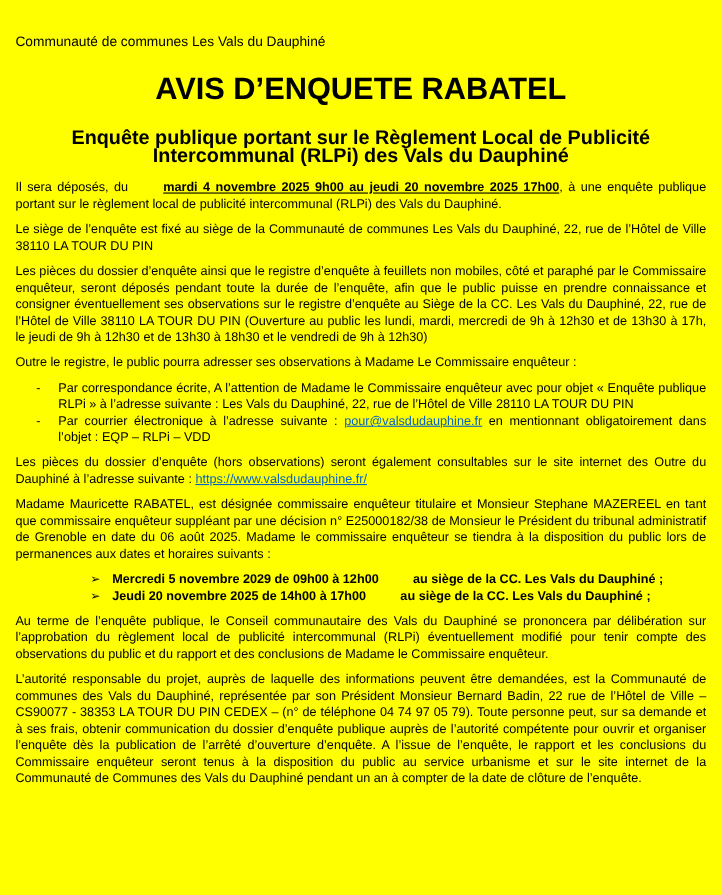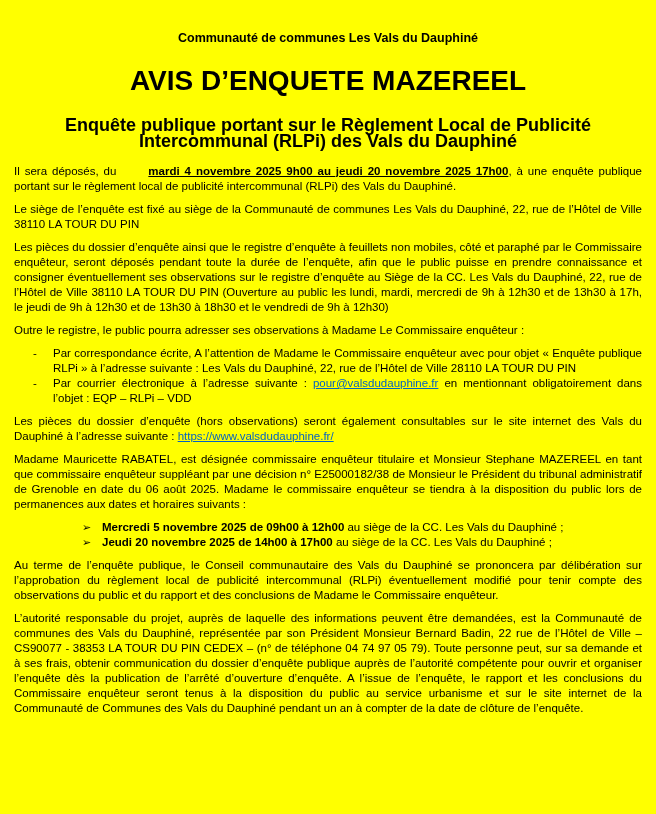--- a/index.html
+++ b/index.html
@@ -11,23 +11,22 @@
     margin: 0 auto;
     font-family: "Liberation Sans", "DejaVu Sans", sans-serif;
     color: #000000;
   }
   .page {
     width: 656px;
     min-height: 814px;
     padding: 31px 14px 20px 14px;
   }
   .org-line {
-    text-align: center;
     font-size: 12.5px;
-    font-weight: bold;
+    font-weight: normal;
     line-height: 14px;
     margin-bottom: 21px;
   }
   .main-title {
     text-align: center;
     font-size: 28px;
     font-weight: bold;
     line-height: 30px;
     letter-spacing: 0px;
     margin-bottom: 21px;
@@ -51,61 +50,61 @@
     margin-bottom: 8px;
   }
   .list-item {
     display: flex;
     text-align: justify;
   }
   .dash-list .list-item { padding-left: 19px; }
   .dash-list .marker { width: 20px; flex: 0 0 20px; }
   .arrow-list .list-item { padding-left: 68px; font-weight: bold; }
   .arrow-list .marker { width: 20px; flex: 0 0 20px; font-size: 11px; }
-  .arrow-list .item-text .normal { font-weight: normal; }
+  .arrow-list .item-text .normal { font-weight: bold; margin-left: 28px; }
   .item-text { flex: 1 1 auto; }
   .bold { font-weight: bold; }
   .underline { text-decoration: underline; padding-left: 27px; }
   .link {
     color: #0563C1;
     text-decoration: underline;
     cursor: pointer;
   }
 </style>
 </head>
 <body style="background: rgb(255, 255, 0); color: rgb(0, 0, 0);">
 
 <div class="page">
   <div class="org-line">Communauté de communes Les Vals du Dauphiné</div>
 
-  <h1 class="main-title">AVIS D’ENQUETE MAZEREEL</h1>
+  <h1 class="main-title">AVIS D’ENQUETE RABATEL</h1>
 
   <div class="subtitle">Enquête publique portant sur le Règlement Local de Publicité Intercommunal (RLPi) des Vals du Dauphiné</div>
 
   <div class="notice-body">
       <p class="para"><span>Il sera déposés, du </span><span class="bold underline">mardi 4 novembre 2025 9h00 au jeudi 20 novembre 2025 17h00</span><span>, à une enquête publique portant sur le règlement local de publicité intercommunal (RLPi) des Vals du Dauphiné.</span></p>
       <p class="para"><span>Le siège de l’enquête est fixé au siège de la Communauté de communes Les Vals du Dauphiné, 22, rue de l’Hôtel de Ville 38110 LA TOUR DU PIN</span></p>
       <p class="para"><span>Les pièces du dossier d’enquête ainsi que le registre d’enquête à feuillets non mobiles, côté et paraphé par le Commissaire enquêteur, seront déposés pendant toute la durée de l’enquête, afin que le public puisse en prendre connaissance et consigner éventuellement ses observations sur le registre d’enquête au Siège de la CC. Les Vals du Dauphiné, 22, rue de l’Hôtel de Ville 38110 LA TOUR DU PIN (Ouverture au public les lundi, mardi, mercredi de 9h à 12h30 et de 13h30 à 17h, le jeudi de 9h à 12h30 et de 13h30 à 18h30 et le vendredi de 9h à 12h30)</span></p>
       <p class="para"><span>Outre le registre, le public pourra adresser ses observations à Madame Le Commissaire enquêteur :</span></p>
       <div class="list dash-list">
         <div class="list-item">
           <span class="marker">-</span>
           <span class="item-text"><span>Par correspondance écrite, A l’attention de Madame le Commissaire enquêteur avec pour objet « Enquête publique RLPi » à l’adresse suivante : Les Vals du Dauphiné, 22, rue de l’Hôtel de Ville 28110 LA TOUR DU PIN</span></span>
         </div>
         <div class="list-item">
           <span class="marker">-</span>
           <span class="item-text"><span>Par courrier électronique à l’adresse suivante : </span><a href="#" class="link" style="color: rgb(5, 99, 193);">pour@valsdudauphine.fr</a><span> en mentionnant obligatoirement dans l’objet : EQP – RLPi – VDD</span></span>
         </div>
       </div>
-      <p class="para"><span>Les pièces du dossier d’enquête (hors observations) seront également consultables sur le site internet des Vals du Dauphiné à l’adresse suivante : </span><a href="#" class="link" style="color: rgb(5, 99, 193);">https://www.valsdudauphine.fr/</a></p>
+      <p class="para"><span>Les pièces du dossier d’enquête (hors observations) seront également consultables sur le site internet des Outre du Dauphiné à l’adresse suivante : </span><a href="#" class="link" style="color: rgb(5, 99, 193);">https://www.valsdudauphine.fr/</a></p>
       <p class="para"><span>Madame Mauricette RABATEL, est désignée commissaire enquêteur titulaire et Monsieur Stephane MAZEREEL en tant que commissaire enquêteur suppléant par une décision n° E25000182/38 de Monsieur le Président du tribunal administratif de Grenoble en date du 06 août 2025. Madame le commissaire enquêteur se tiendra à la disposition du public lors de permanences aux dates et horaires suivants :</span></p>
       <div class="list arrow-list">
         <div class="list-item">
           <span class="marker">➢</span>
-          <span class="item-text"><span class="bold">Mercredi 5 novembre 2025 de 09h00 à 12h00</span><span class="normal"> au siège de la CC. Les Vals du Dauphiné ;</span></span>
+          <span class="item-text"><span class="bold">Mercredi 5 novembre 2029 de 09h00 à 12h00</span><span class="normal"> au siège de la CC. Les Vals du Dauphiné ;</span></span>
         </div>
         <div class="list-item">
           <span class="marker">➢</span>
           <span class="item-text"><span class="bold">Jeudi 20 novembre 2025 de 14h00 à 17h00</span><span class="normal"> au siège de la CC. Les Vals du Dauphiné ;</span></span>
         </div>
       </div>
       <p class="para"><span>Au terme de l’enquête publique, le Conseil communautaire des Vals du Dauphiné se prononcera par délibération sur l’approbation du règlement local de publicité intercommunal (RLPi) éventuellement modifié pour tenir compte des observations du public et du rapport et des conclusions de Madame le Commissaire enquêteur.</span></p>
       <p class="para"><span>L’autorité responsable du projet, auprès de laquelle des informations peuvent être demandées, est la Communauté de communes des Vals du Dauphiné, représentée par son Président Monsieur Bernard Badin, 22 rue de l’Hôtel de Ville – CS90077 - 38353 LA TOUR DU PIN CEDEX – (n° de téléphone 04 74 97 05 79). Toute personne peut, sur sa demande et à ses frais, obtenir communication du dossier d’enquête publique auprès de l’autorité compétente pour ouvrir et organiser l’enquête dès la publication de l’arrêté d’ouverture d’enquête. A l’issue de l’enquête, le rapport et les conclusions du Commissaire enquêteur seront tenus à la disposition du public au service urbanisme et sur le site internet de la Communauté de Communes des Vals du Dauphiné pendant un an à compter de la date de clôture de l’enquête.</span></p>
     </div>
 </div>

